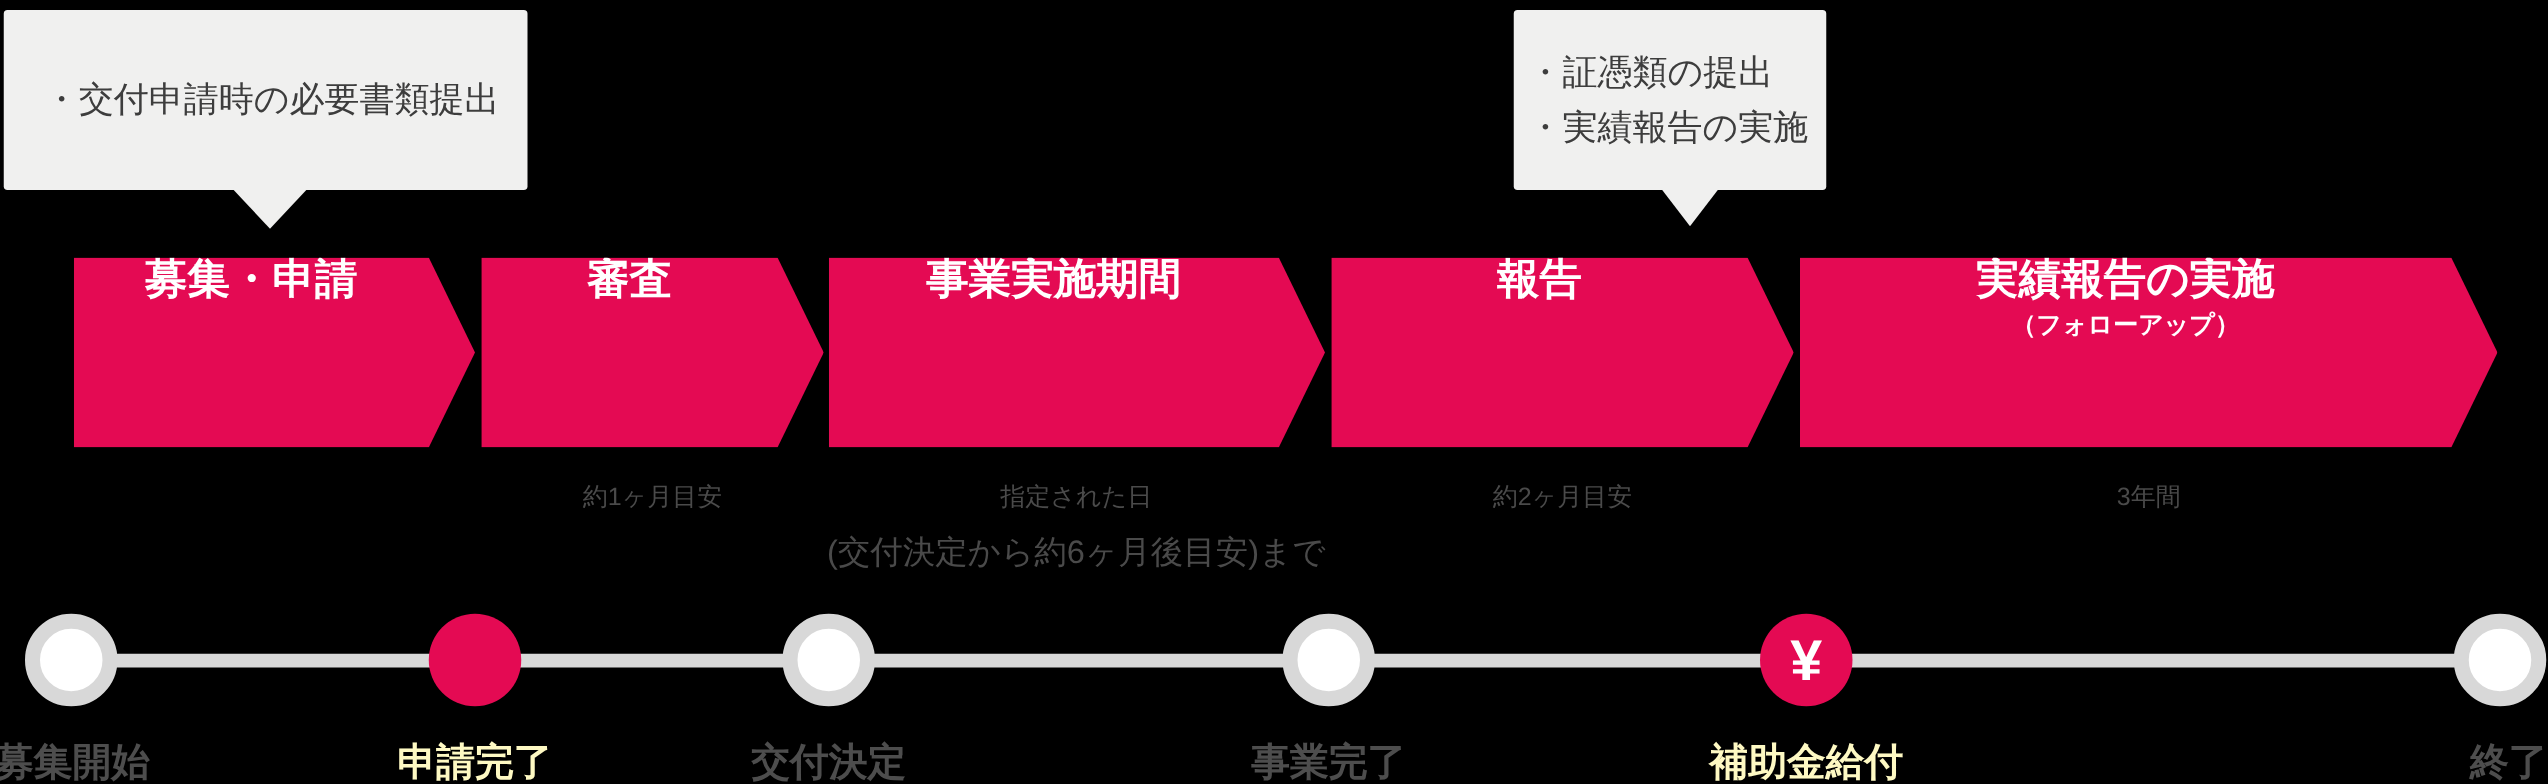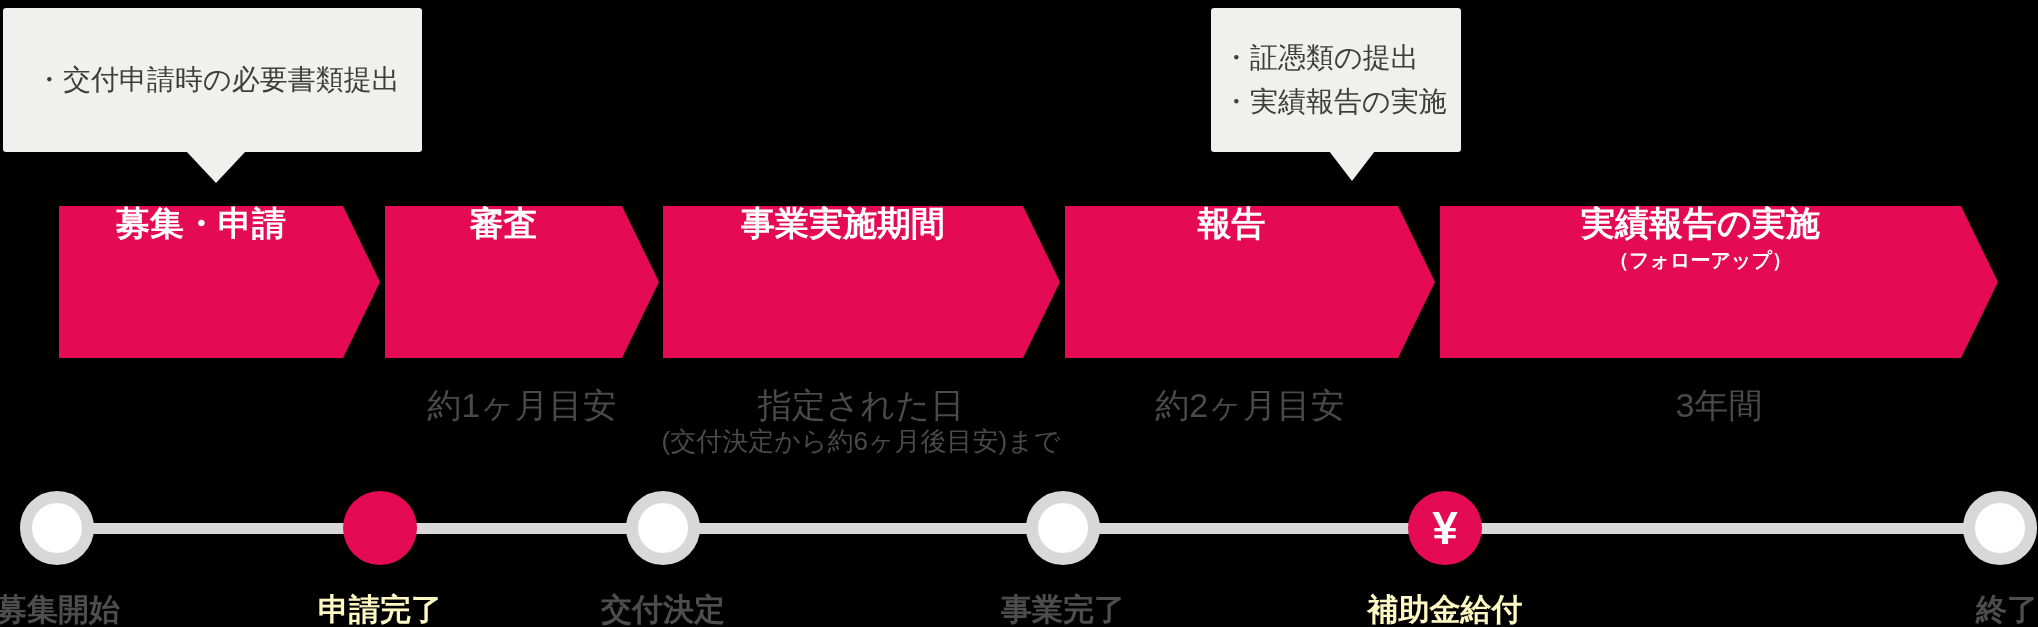--- a/index.html
+++ b/index.html
@@ -33,21 +33,21 @@
     clip-path:polygon(0 0, calc(100% - 37px) 0, 100% 50%, calc(100% - 37px) 100%, 0 100%);
     display:flex; flex-direction:column; align-items:center; 
     box-sizing:border-box; padding-right:37px; color:#ffffff; gap:10px;
   }
   .arrow .label   { font-size:34px; font-weight:bold; white-space:nowrap; line-height:1; }
   .arrow .sublabel{ font-size:20px; font-weight:bold; white-space:nowrap; line-height:1; }
 
   
   .duration {
     position:absolute; top:388px; transform:translateX(-50%);
-    color:#4a4a4a; font-size:34px; white-space:nowrap; line-height:1;
+    color:#4a4a4a; font-size:20px; white-space:nowrap; line-height:1;
   }
   .duration.l2 { top:428px; font-size:26px; }
 
   
   .tl-line {
     position:absolute; left:57px; top:523px; width:1943px; height:11px;
     background:#d8d8d8;
   }
   .tl-circle {
     position:absolute; top:491px; width:74px; height:74px; border-radius:50%;

